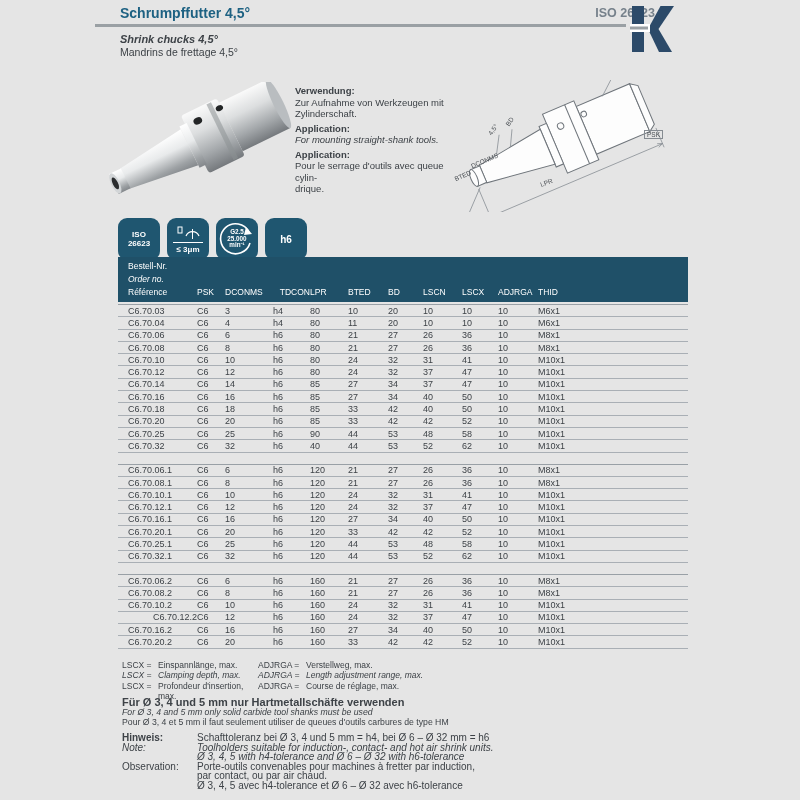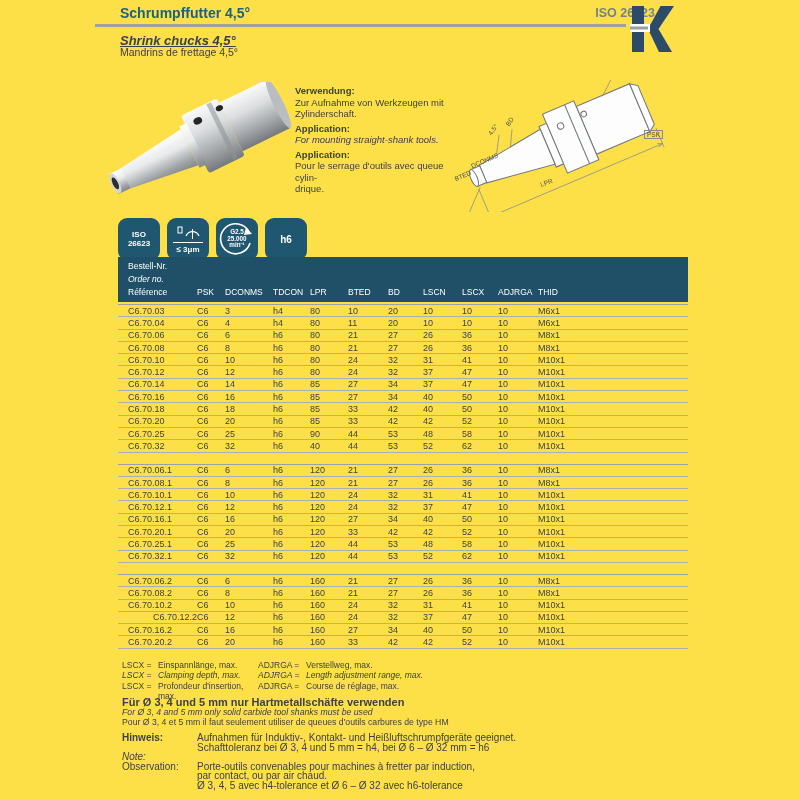--- a/index.html
+++ b/index.html
@@ -1,24 +1,24 @@
 <!DOCTYPE html>
 <html><head>
 <meta charset="utf-8">
 <style>
   html,body{margin:0;padding:0;background:#fff;}
-  .page{position:relative;width:800px;height:800px;background:#fde047;overflow:hidden;
+  .page{position:relative;width:800px;height:800px;background:#e5e5e5;overflow:hidden;
         font-family:"Liberation Sans",sans-serif;color:#3d4247;}
   
   .title{position:absolute;left:120px;top:5px;font-size:14px;font-weight:bold;color:#1d6182;}
   .iso-std{position:absolute;left:500px;top:6px;width:155px;text-align:right;
            font-size:12.5px;font-weight:bold;color:#76818b;}
   .hr{position:absolute;left:95px;top:24px;width:531px;height:3px;background:#9aa0a4;}
   .logo{position:absolute;left:630px;top:4px;width:46px;height:50px;}
-  .sub1{position:absolute;left:120px;top:33px;font-size:13px;font-weight:bold;font-style:italic;text-decoration:underline;}
+  .sub1{position:absolute;left:120px;top:33px;font-size:11px;font-weight:bold;font-style:italic;}
   .sub2{position:absolute;left:120px;top:46px;font-size:10.5px;}
   
   .photo{position:absolute;left:100px;top:82px;width:192px;height:125px;}
   .apptext{position:absolute;left:295px;top:85px;width:172px;font-size:9.5px;line-height:11.5px;}
   .apptext .blk{margin-bottom:3px;}
   .apptext .lbl{font-weight:bold;}
   .apptext .txt{white-space:pre-line;}
   .apptext .it{font-style:italic;}
   .drawing{position:absolute;left:452px;top:80px;width:244px;height:132px;}
   .drawing svg{position:absolute;left:0;top:0;}
@@ -199,21 +199,21 @@
   <div class="table">
     <div class="thead">
       <div class="refhead">
         <div>Bestell-Nr.</div>
         <div class="it">Order no.</div>
         <div>Référence</div>
       </div>
       <div class="headcols" id="head-cols">
           <div style="width: 28px;">PSK</div>
           <div style="width: 48px;">DCONMS</div>
-          <div style="width: 37px;">TDCON</div>
+          <div style="width: 37px; text-align: right;">TDCON</div>
           <div style="width: 38px;">LPR</div>
           <div style="width: 40px;">BTED</div>
           <div style="width: 35px;">BD</div>
           <div style="width: 39px;">LSCN</div>
           <div style="width: 36px;">LSCX</div>
           <div style="width: 40px;">ADJRGA</div>
           <div style="width: 60px;">THID</div>
         </div>
     </div>
     <div id="table-groups">
@@ -598,26 +598,29 @@
   <div class="carbide">
     <div class="b">Für Ø 3, 4 und 5 mm nur Hartmetallschäfte verwenden</div>
     <div class="it">For Ø 3, 4 and 5 mm only solid carbide tool shanks must be used</div>
     <div>Pour Ø 3, 4 et 5 mm il faut seulement utiliser de queues d'outils carbures de type HM</div>
   </div>
 
   <div class="notes" id="notes">
       <div class="noterow">
         <div class="nlabel b">Hinweis:</div>
         <div class="nlines">
-          <div>Aufnahmen für Induktiv-, Kontakt- und Heißluftschrumpfgeräte geeignet.</div>
           <div>Schafttoleranz bei Ø 3, 4 und 5 mm = h4, bei Ø 6 – Ø 32 mm = h6</div>
         </div>
       </div>
       <div class="noterow">
         <div class="nlabel it">Note:</div>
+        <div class="nlines it">
+          <div>Toolholders suitable for induction-, contact- and hot air shrink units.</div>
+          <div>Ø 3, 4, 5 with h4-tolerance and Ø 6 – Ø 32 with h6-tolerance</div>
+        </div>
       </div>
       <div class="noterow">
         <div class="nlabel">Observation:</div>
         <div class="nlines">
           <div>Porte-outils convenables pour machines à fretter par induction,</div>
           <div>par contact, ou par air chaud.</div>
           <div>Ø 3, 4, 5 avec h4-tolerance et Ø 6 – Ø 32 avec h6-tolerance</div>
         </div>
       </div>
     </div>

